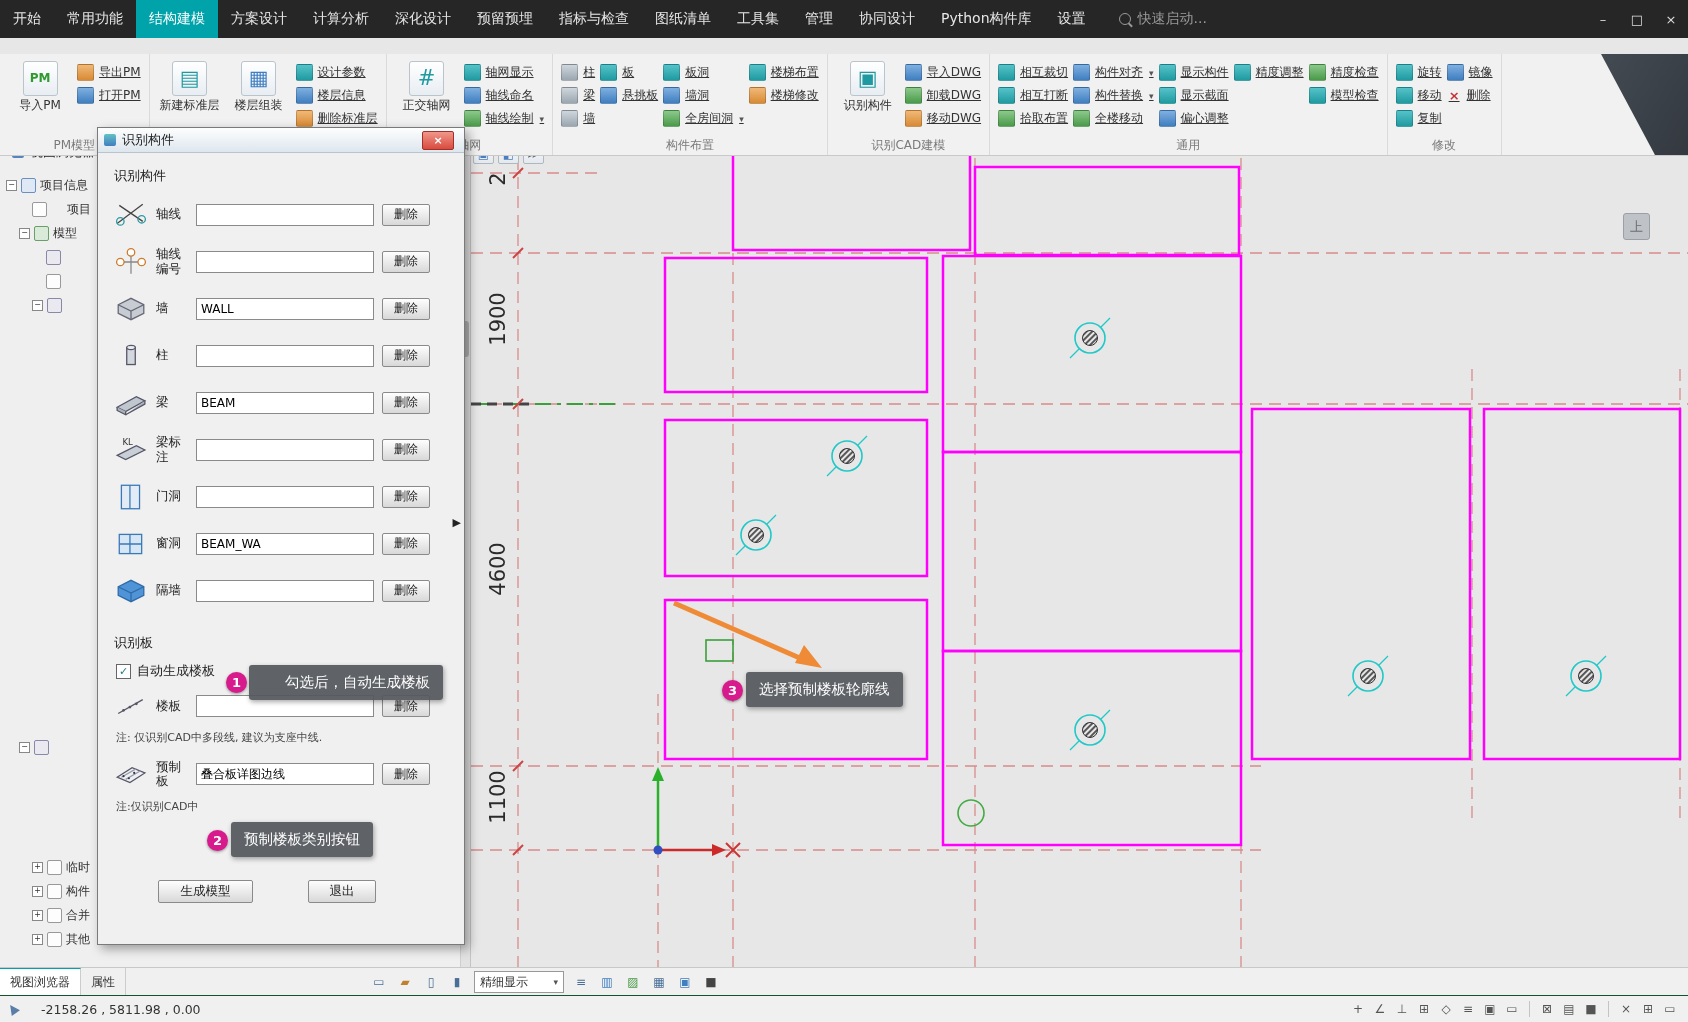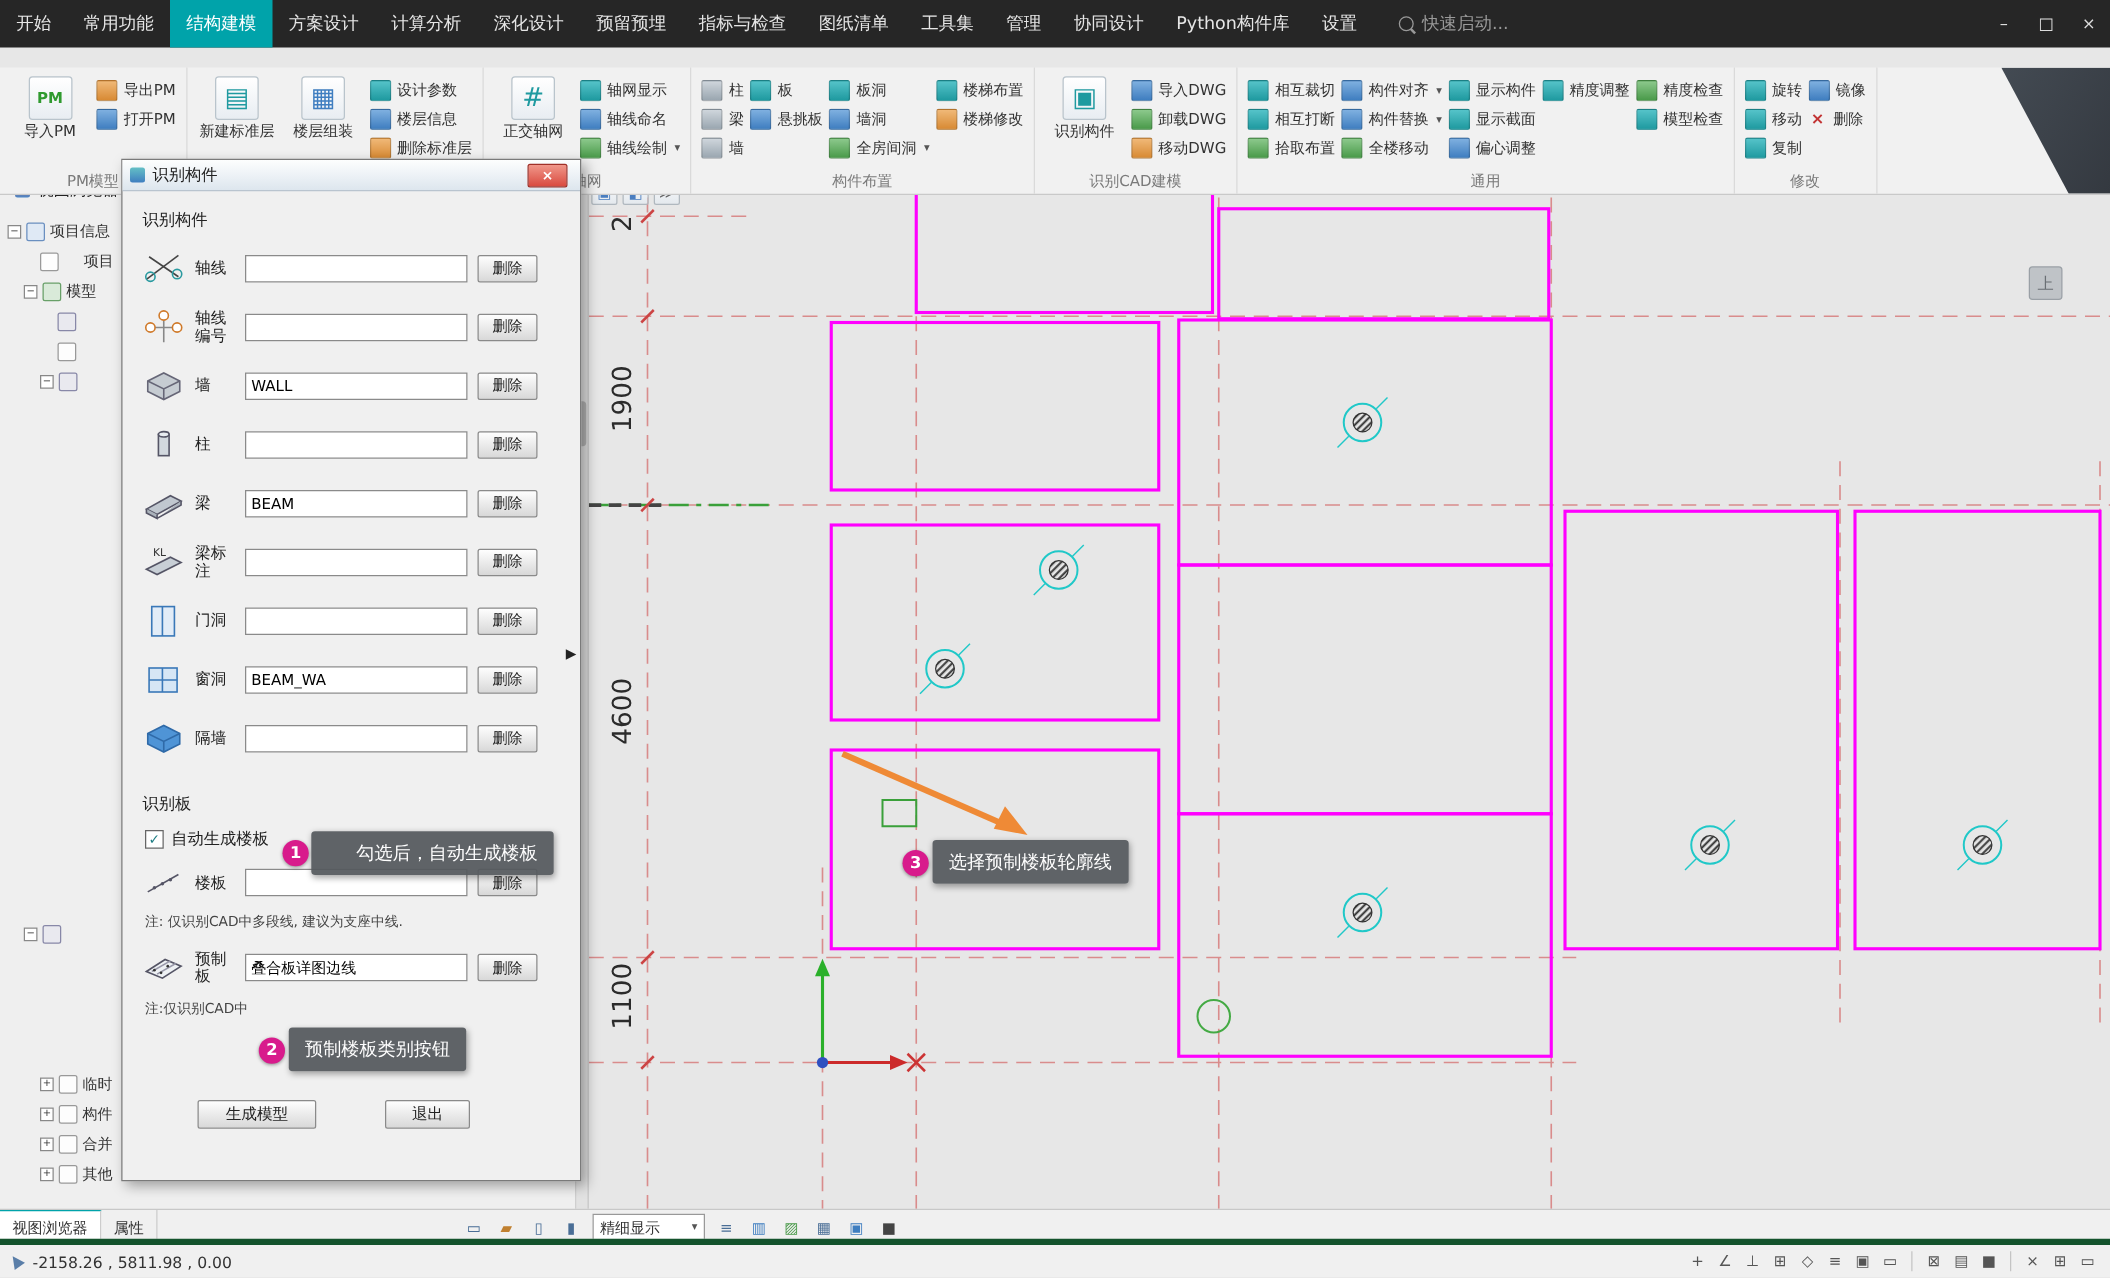--- a/index.html
+++ b/index.html
@@ -14,21 +14,21 @@
   .win-controls{margin-left:auto;display:flex;align-items:stretch;}
   .win-btn{width:34px;display:flex;align-items:center;justify-content:center;color:#ddd;font-size:13px;}
   
   .ribbon{position:absolute;left:0;top:54px;right:0;height:101px;background:#f1f1f1;border-bottom:1px solid #c9c9c9;display:flex;z-index:4;}
   .rgroup{position:relative;border-right:1px solid #dadada;padding:3px 8px 16px 8px;display:flex;align-items:flex-start;gap:5px;}
   .rgroup-label{position:absolute;bottom:1px;left:0;right:0;text-align:center;font-size:12px;color:#7a7a7a;}
   .bigbtn{width:64px;display:flex;flex-direction:column;align-items:center;padding-top:4px;gap:3px;font-size:12px;color:#333;text-align:center;line-height:1.15;}
   .bigicon{width:33px;height:33px;border:1px solid #b9c4cc;background:linear-gradient(#ffffff,#e8edf2);display:flex;align-items:center;justify-content:center;font-size:21px;color:#1f9aa0;border-radius:3px;}
   .bigicon.pm{font-size:12px;font-weight:bold;color:#2f9a2f;}
   .smallcol{display:flex;flex-direction:column;padding-top:4px;}
-  .smallbtn{display:flex;align-items:center;gap:5px;font-size:12px;color:#333;height:21px;margin:1px 0;white-space:nowrap;}
+  .smallbtn{display:flex;align-items:center;gap:5px;font-size:12px;color:#333;height:21px;margin:1px 0;white-space:nowrap;text-decoration:underline;}
   .sicon{width:15px;height:15px;border-radius:2px;flex:none;border:1px solid rgba(0,0,0,.18);}
   .sicon.glyph{background:none;border:none;color:#c23333;font-weight:bold;font-size:13px;display:flex;align-items:center;justify-content:center;}
   .ic-teal{background:linear-gradient(#55c3c9,#1f9aa0);}
   .ic-blue{background:linear-gradient(#7fb0e0,#3f7ec0);}
   .ic-green{background:linear-gradient(#8cc98c,#4a9a4a);}
   .ic-orange{background:linear-gradient(#f0b978,#d88a34);}
   .ic-gray{background:linear-gradient(#cfd6dc,#9aa6b0);}
   .dd{font-size:9px;color:#555;margin-left:1px;}
   .corner-wedge{position:absolute;right:0;top:0;width:150px;height:101px;background:linear-gradient(300deg,#343940,#4a525b);clip-path:polygon(42% 0,100% 0,100% 100%,78% 100%);}
   
@@ -77,21 +77,21 @@
   
   .co-num{position:absolute;width:21px;height:21px;border-radius:50%;background:#d81b8c;color:#fff;display:flex;align-items:center;justify-content:center;font-size:13px;font-weight:bold;z-index:61;box-shadow:0 1px 3px rgba(0,0,0,.4);}
   .co-box{position:absolute;height:35px;background:rgba(84,88,92,.93);color:#fff;display:flex;align-items:center;padding:0 13px;border-radius:3px;font-size:14.5px;white-space:nowrap;z-index:60;box-shadow:1px 2px 5px rgba(0,0,0,.35);}
   
   .btoolbar{position:absolute;left:0;right:0;bottom:26px;height:28px;background:#f0f0f0;border-top:1px solid #c8c8c8;display:flex;align-items:center;z-index:6;font-size:12px;color:#333;}
   .btab{height:100%;padding:0 10px;display:flex;align-items:center;border-right:1px solid #ccc;box-sizing:border-box;}
   .btab.active{background:#fff;border-top:1px solid #00a3aa;}
   .tool-ic{width:20px;height:20px;display:flex;align-items:center;justify-content:center;font-size:12px;color:#4a6e96;margin:0 3px;}
   .mode-select{width:78px;height:20px;border:1px solid #999;background:#fff;display:flex;align-items:center;padding:0 5px;gap:4px;margin:0 4px;}
   .mode-select .dd{margin-left:auto;}
-  .statusbar{position:absolute;left:0;right:0;bottom:0;height:26px;background:#f0f0f0;border-top:5px solid #14532d;display:flex;align-items:center;padding:0 8px;gap:8px;font-size:12.5px;color:#333;z-index:6;}
+  .statusbar{position:absolute;left:0;right:0;bottom:0;height:26px;background:#f0f0f0;border-top:1px solid #14532d;display:flex;align-items:center;padding:0 8px;gap:23px;font-size:12.5px;color:#333;z-index:6;}
   .cursor-ic{width:0;height:0;border-left:5px solid transparent;border-right:5px solid transparent;border-bottom:10px solid #5a7ea8;transform:rotate(-35deg);}
   .status-icons{margin-left:auto;display:flex;align-items:center;gap:2px;}
   .st-ic{width:20px;height:20px;display:flex;align-items:center;justify-content:center;font-size:12px;color:#555;}
   .st-sep{width:1px;height:16px;background:#c4c4c4;margin:0 5px;}
 </style>
 </head>
 <body>
 
 <div class="menubar">
   <div class="menutab">开始</div>

